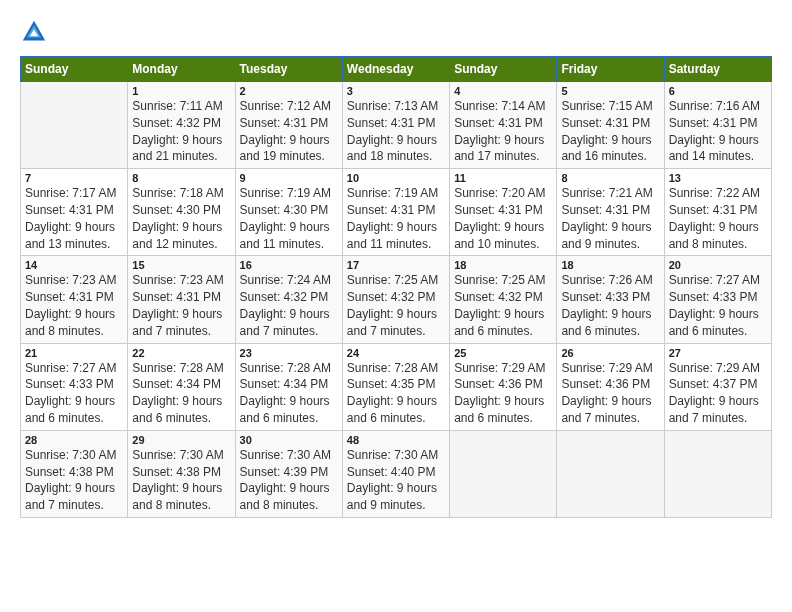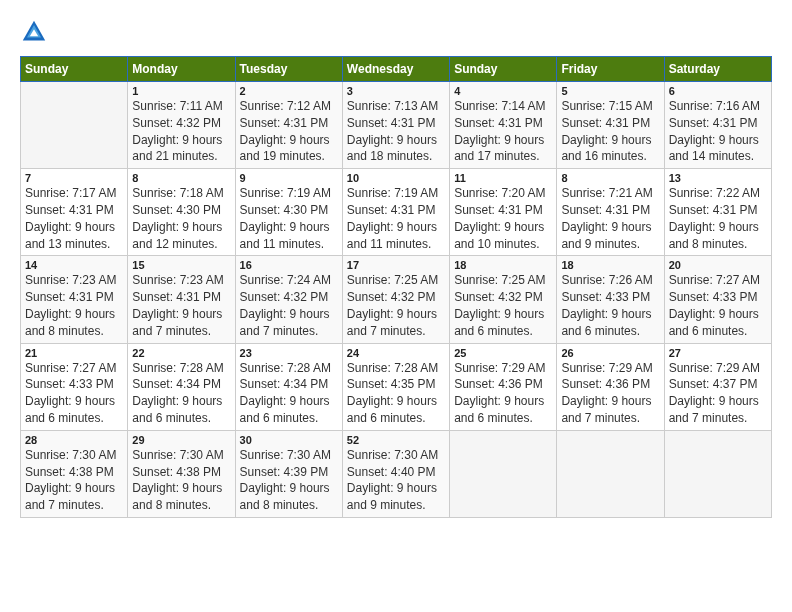--- a/index.html
+++ b/index.html
@@ -260,21 +260,21 @@
           </td>
           <td>
             <span class="day-number">29</span>
             <div class="day-info">Sunrise: 7:30 AM<br>Sunset: 4:38 PM<br>Daylight: 9 hours<br>and 8 minutes.</div>
           </td>
           <td>
             <span class="day-number">30</span>
             <div class="day-info">Sunrise: 7:30 AM<br>Sunset: 4:39 PM<br>Daylight: 9 hours<br>and 8 minutes.</div>
           </td>
           <td>
-            <span class="day-number">52</span>
+            <span class="day-number">48</span>
             <div class="day-info">Sunrise: 7:30 AM<br>Sunset: 4:40 PM<br>Daylight: 9 hours<br>and 9 minutes.</div>
           </td>
           <td class="empty-cell"></td>
           <td class="empty-cell"></td>
           <td class="empty-cell"></td>
         </tr>
       </tbody>
   </table>
 </div>
 

